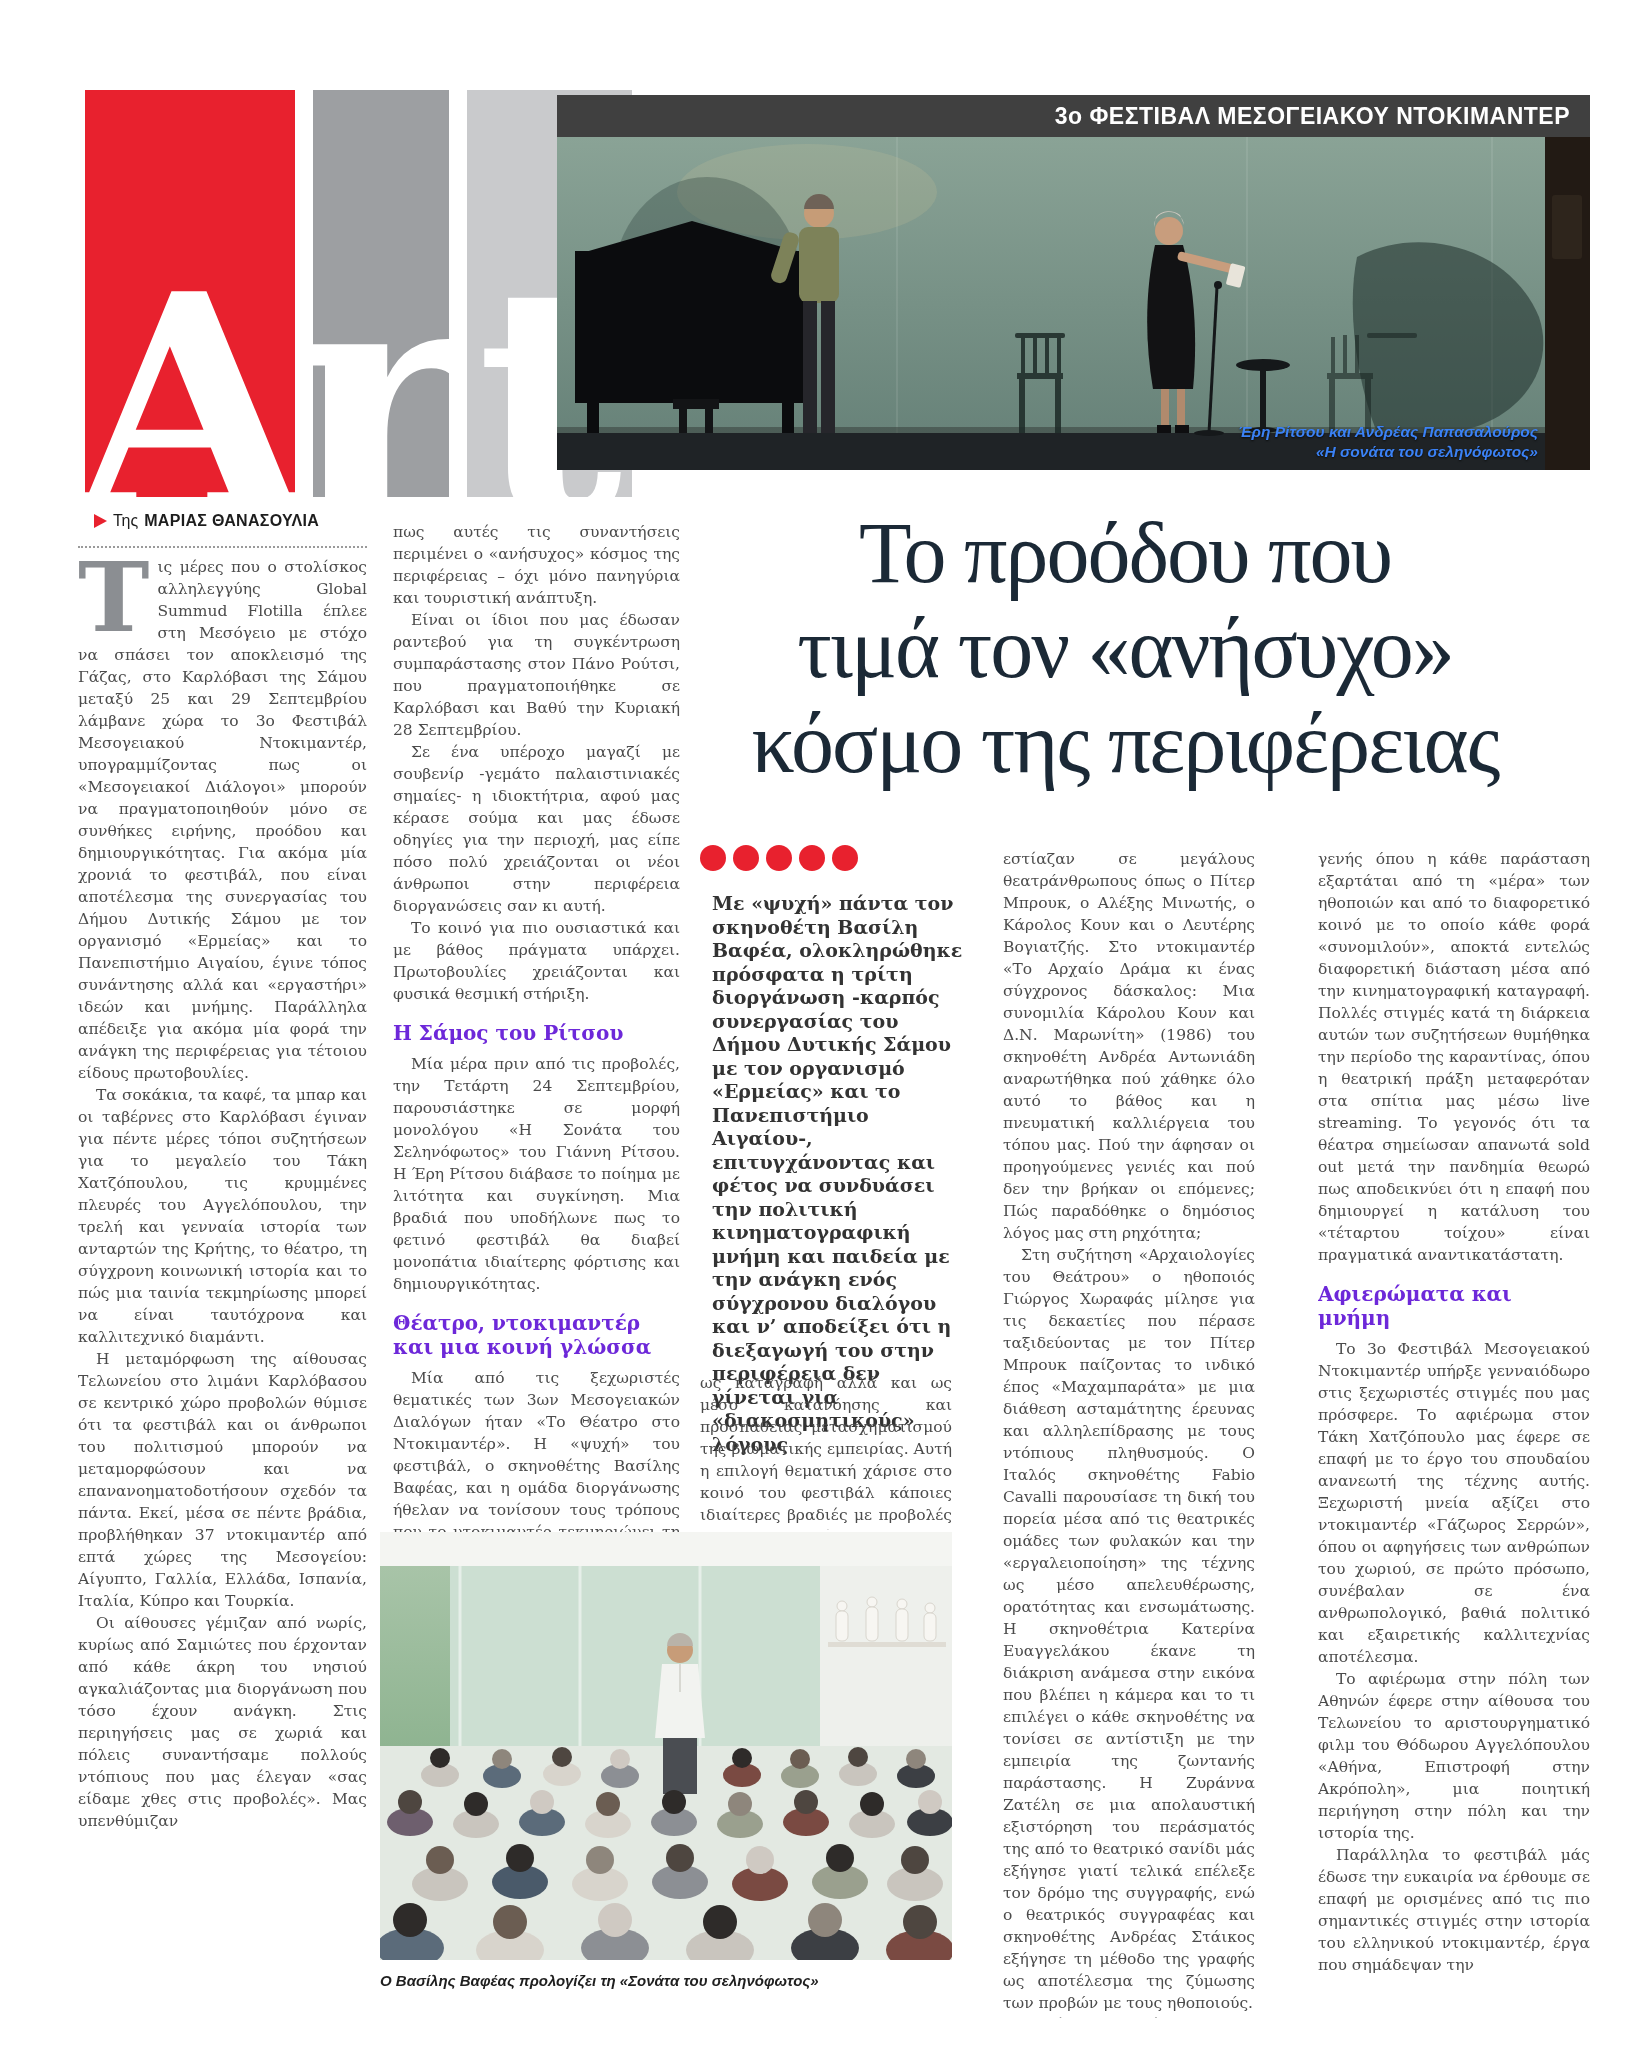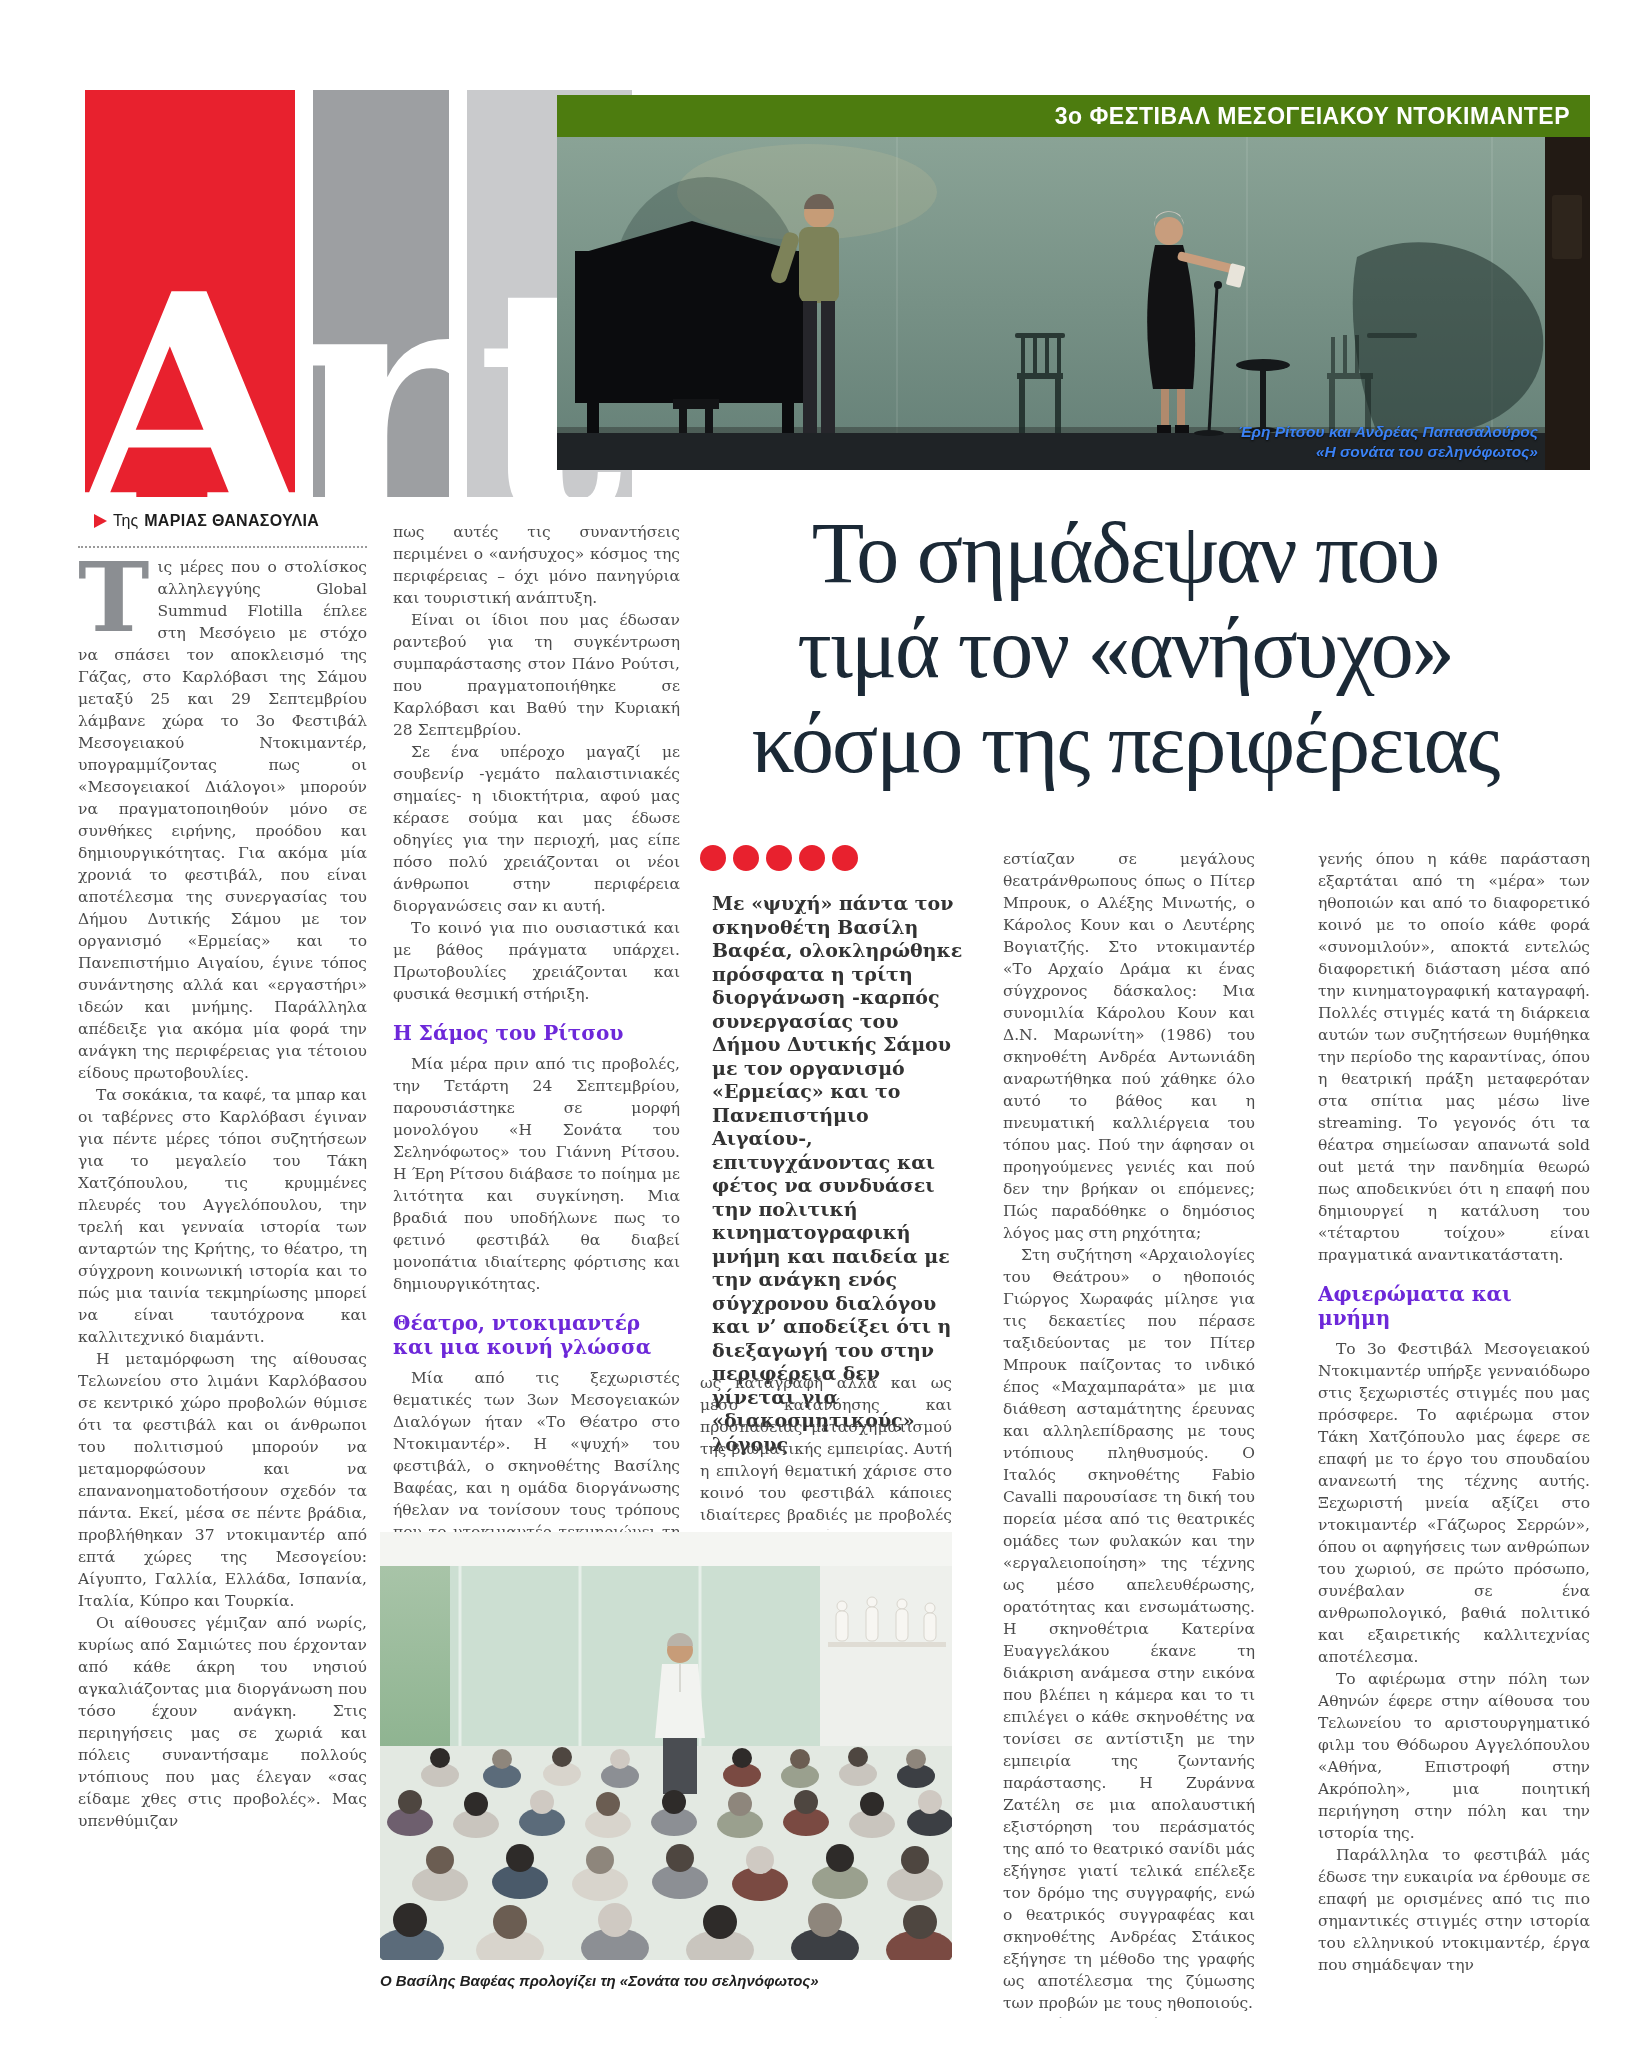--- a/index.html
+++ b/index.html
@@ -10,21 +10,21 @@
   .logo .block{position:absolute;top:0;height:407px;overflow:hidden;}
   .logo .block span{position:absolute;left:50%;transform:translateX(-50%);
         font-family:"DejaVu Serif",serif;font-weight:bold;color:#ffffff;line-height:1;}
   .block-a{left:0;width:210px;background:#e8212e;}
   .block-a span{font-size:300px;bottom:-58px;}
   .block-r{left:228px;width:136px;background:#9d9fa2;}
   .block-r span{font-size:360px;bottom:-88px;color:#fdfdfd;}
   .block-t{left:382px;width:165px;background:#c9cacc;}
   .block-t span{font-size:315px;bottom:-62px;}
   
-  .banner{position:absolute;left:557px;top:95px;width:1033px;height:42px;background:#4d7c0f;
+  .banner{position:absolute;left:557px;top:95px;width:1033px;height:42px;background:#404040;
         display:flex;align-items:center;justify-content:flex-end;}
   .banner span{font-family:"Liberation Sans",sans-serif;font-weight:bold;font-size:23px;
         color:#ffffff;padding-right:20px;letter-spacing:.5px;}
   
   .photo1{position:absolute;left:557px;top:137px;width:1033px;height:333px;overflow:hidden;}
   .photo1 svg{display:block;width:100%;height:100%;}
   .photo1-caption{position:absolute;right:52px;bottom:8px;text-align:right;
         font-family:"Liberation Sans",sans-serif;font-style:italic;font-weight:bold;
         color:#3b82f6;font-size:15.5px;line-height:20px;text-shadow:0 1px 2px rgba(0,0,0,.7);}
   
@@ -165,21 +165,21 @@
   </div>
 
   <div class="byline">
     <span class="tri"></span>
     <span>Της</span>
     <b>ΜΑΡΙΑΣ ΘΑΝΑΣΟΥΛΙΑ</b>
   </div>
   <div class="dotline"></div>
 
   <div class="headline">
-    <div>Το σημάδεψαν που</div>
+    <div>Το προόδου που</div>
     <div>τιμά τον «ανήσυχο»</div>
     <div>κόσμο της περιφέρειας</div>
   </div>
 
   <div class="col col1">
     <p><span class="dropcap">Τ</span><span>ις μέρες που ο στολίσκος αλληλεγγύης Global Summud Flotilla έπλεε στη Μεσόγειο με στόχο να σπάσει τον αποκλεισμό της Γάζας, στο Καρλόβασι της Σάμου μεταξύ 25 και 29 Σεπτεμβρίου λάμβανε χώρα το 3ο Φεστιβάλ Μεσογειακού Ντοκιμαντέρ, υπογραμμίζοντας πως οι «Μεσογειακοί Διάλογοι» μπορούν να πραγματοποιηθούν μόνο σε συνθήκες ειρήνης, προόδου και δημιουργικότητας. Για ακόμα μία χρονιά το φεστιβάλ, που είναι αποτέλεσμα της συνεργασίας του Δήμου Δυτικής Σάμου με τον οργανισμό «Ερμείας» και το Πανεπιστήμιο Αιγαίου, έγινε τόπος συνάντησης αλλά και «εργαστήρι» ιδεών και μνήμης. Παράλληλα απέδειξε για ακόμα μία φορά την ανάγκη της περιφέρειας για τέτοιου είδους πρωτοβουλίες.</span></p>
     <p class="ind">Τα σοκάκια, τα καφέ, τα μπαρ και οι ταβέρνες στο Καρλόβασι έγιναν για πέντε μέρες τόποι συζητήσεων για το μεγαλείο του Τάκη Χατζόπουλου, τις κρυμμένες πλευρές του Αγγελόπουλου, την τρελή και γενναία ιστορία των ανταρτών της Κρήτης, το θέατρο, τη σύγχρονη κοινωνική ιστορία και το πώς μια ταινία τεκμηρίωσης μπορεί να είναι ταυτόχρονα και καλλιτεχνικό διαμάντι.</p>
     <p class="ind">Η μεταμόρφωση της αίθουσας Τελωνείου στο λιμάνι Καρλόβασου σε κεντρικό χώρο προβολών θύμισε ότι τα φεστιβάλ και οι άνθρωποι του πολιτισμού μπορούν να μεταμορφώσουν και να επανανοηματοδοτήσουν σχεδόν τα πάντα. Εκεί, μέσα σε πέντε βράδια, προβλήθηκαν 37 ντοκιμαντέρ από επτά χώρες της Μεσογείου: Αίγυπτο, Γαλλία, Ελλάδα, Ισπανία, Ιταλία, Κύπρο και Τουρκία.</p>
     <p class="ind">Οι αίθουσες γέμιζαν από νωρίς, κυρίως από Σαμιώτες που έρχονταν από κάθε άκρη του νησιού αγκαλιάζοντας μια διοργάνωση που τόσο έχουν ανάγκη. Στις περιηγήσεις μας σε χωριά και πόλεις συναντήσαμε πολλούς ντόπιους που μας έλεγαν «σας είδαμε χθες στις προβολές». Μας υπενθύμιζαν</p>
   </div>

